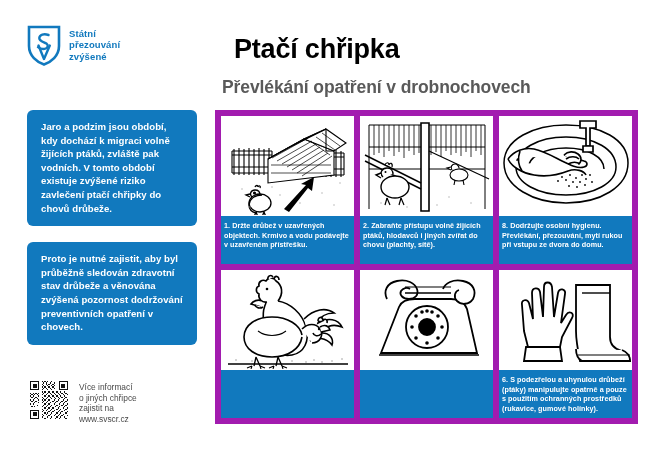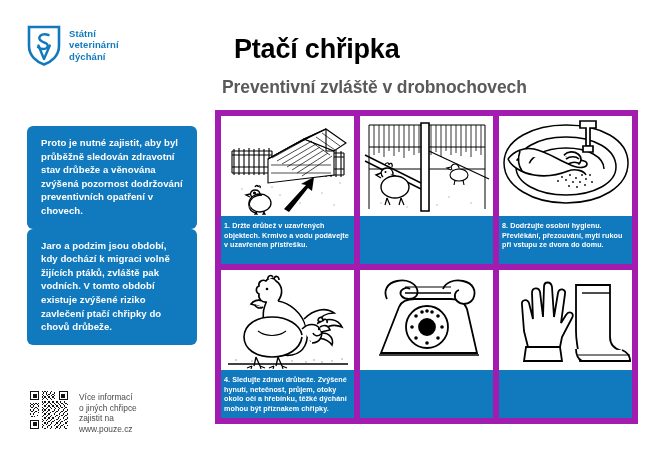--- a/index.html
+++ b/index.html
@@ -35,21 +35,21 @@
   .side-col{position:absolute;left:27px;top:110px;width:170px;}
   .side-box{
     background:#1179be;color:#fff;border-radius:6px;
     padding:10px 12px 11px 14px;
     font-size:9.6px;font-weight:bold;line-height:13.6px;
     letter-spacing:.05px;
   }
   .side-box.second{margin-top:16px;}
 
   
-  .footer{position:absolute;left:30px;top:381px;display:flex;align-items:flex-start;gap:11px;margin-top:10px;}
+  .footer{position:absolute;left:30px;top:381px;display:flex;align-items:flex-start;gap:11px;}
   .qr{width:38px;height:38px;flex:0 0 auto;background:#fff;}
   .footer-text{
     color:#4a4a4a;font-size:8.4px;line-height:10.6px;padding-top:1px;
   }
   .footer-text div{white-space:nowrap;}
 
   
   .grid{
     position:absolute;left:215px;top:110px;
     width:423px;height:314px;
@@ -85,34 +85,34 @@
 
     <div class="logo-block">
       <svg class="shield" viewBox="0 0 34 42">
         <path d="M2 3 H32 V22 C32 32 24 38 17 40.5 C10 38 2 32 2 22 Z" fill="none" stroke="#1179be" stroke-width="2.6"></path>
         <path d="M21.5 11 C17 9.4 12.5 10.6 12.3 14 C12.1 17.3 17.2 18.1 19.4 19.6
                  C21.6 21.1 21.2 24.3 17.6 24.9 C14.6 25.4 12.2 24.2 11 23.2" fill="none" stroke="#1179be" stroke-width="2.4" stroke-linecap="round"></path>
         <path d="M11.5 21.5 L17 35 L22.8 21.5" fill="none" stroke="#1179be" stroke-width="2.4" stroke-linejoin="round" stroke-linecap="round"></path>
       </svg>
       <div class="logo-text">
         <div>Státní</div>
-        <div>veterinární</div>
-        <div>dýchání</div>
+        <div>přezouvání</div>
+        <div>zvýšené</div>
       </div>
     </div>
 
     <div class="title-block">
       <p class="main-title">Ptačí chřipka</p>
-      <p class="sub-title">Preventivní zvláště v drobnochovech</p>
+      <p class="sub-title">Převlékání opatření v drobnochovech</p>
     </div>
   </div>
 
   <div class="side-col">
+    <div class="side-box">Jaro a podzim jsou období, kdy dochází k migraci volně žijících ptáků, zvláště pak vodních. V tomto období existuje zvýšené riziko zavlečení ptačí chřipky do chovů drůbeže.</div>
     <div class="side-box second">Proto je nutné zajistit, aby byl průběžně sledován zdravotní stav drůbeže a věnována zvýšená pozornost dodržování preventivních opatření v chovech.</div>
-    <div class="side-box">Jaro a podzim jsou období, kdy dochází k migraci volně žijících ptáků, zvláště pak vodních. V tomto období existuje zvýšené riziko zavlečení ptačí chřipky do chovů drůbeže.</div>
   </div>
 
   <div class="footer">
     <svg class="qr" viewBox="0 0 29 29" shape-rendering="crispEdges">
       <rect width="29" height="29" fill="#fff"></rect>
       <g fill="#111">
         <path d="M0 0h7v7h-7z"></path>
           <path d="M1 1h5v5h-5z" fill="#fff"></path>
           <path d="M2 2h3v3h-3z"></path>
         <path d="M22 0h7v7h-7z"></path>
@@ -303,21 +303,21 @@
         <rect x="15" y="28" width="1" height="1"></rect>
           <rect x="19" y="28" width="1" height="1"></rect>
         <rect x="22" y="28" width="1" height="1"></rect>
           <rect x="27" y="28" width="1" height="1"></rect>
       </g>
     </svg>
     <div class="footer-text">
       <div>Více informací</div>
       <div>o jiných chřipce</div>
       <div>zajistit na</div>
-      <div>www.pouze.cz</div>
+      <div>www.svscr.cz</div>
     </div>
   </div>
 
   <div class="grid">
 
     <div class="card">
       <div class="card-img">
         <svg width="132" height="98" viewBox="0 0 132 98">
           <g fill="none" stroke="#000" stroke-width="1.1">
             <path d="M10 34 h40 M10 34 v22 M50 34 v22 M10 56 h40"></path>
@@ -414,20 +414,21 @@
           </g>
           <g fill="#aaa">
             <circle cx="20" cy="86" r="0.7"></circle>
               <circle cx="46" cy="90" r="0.7"></circle>
             <circle cx="88" cy="80" r="0.7"></circle>
               <circle cx="110" cy="86" r="0.7"></circle>
             <circle cx="76" cy="88" r="0.7"></circle>
           </g>
         </svg>
       </div>
+      <div class="card-cap">2. Zabraňte přístupu volně žijících ptáků, hlodavců i jiných zvířat do chovu (plachty, sítě).</div>
     </div>
 
     <div class="card">
       <div class="card-img">
         <svg width="132" height="98" viewBox="0 0 132 98">
           <g fill="none" stroke="#000" stroke-width="1.5">
             <path d="M4 46 C4 22 34 8 66 8 C100 8 128 22 128 46 C128 70 100 86 66 86 C34 86 4 70 4 46 Z"></path>
             <path d="M16 50 C16 32 38 20 66 20 C94 20 116 32 116 50 C116 66 94 78 66 78 C38 78 16 66 16 50 Z"></path>
             <path d="M28 52 C28 40 44 31 66 31 C88 31 104 40 104 52"></path>
           </g>
@@ -506,21 +507,20 @@
               <circle cx="30" cy="90" r="0.7"></circle>
             <circle cx="70" cy="90" r="0.7"></circle>
               <circle cx="92" cy="89" r="0.7"></circle>
             <circle cx="110" cy="90" r="0.7"></circle>
               <circle cx="120" cy="88" r="0.7"></circle>
             <circle cx="84" cy="91" r="0.7"></circle>
               <circle cx="100" cy="91" r="0.7"></circle>
           </g>
         </svg>
       </div>
-      <div class="card-cap">4. Sledujte zdraví drůbeže. Zvýšené hynutí, netečnost, průjem, otoky okolo očí a hřebínku, těžké dýchání mohou být příznakem chřipky.</div>
     </div>
 
     <div class="card row2">
       <div class="card-img">
         <svg width="132" height="98" viewBox="0 0 132 98">
           <g fill="#fff" stroke="#000" stroke-width="1.8">
             <path d="M20 82 L38 36 C40 31 46 28 54 28 L90 28
                      C98 28 104 32 106 38 L116 82 Z"></path>
             <circle cx="66" cy="56" r="21"></circle>
             <circle cx="66" cy="56" r="8" fill="#000"></circle>
@@ -565,16 +565,17 @@
             <path d="M24 90 h38" stroke-width="1.4"></path>
           </g>
           <g fill="#fff" stroke="#000" stroke-width="1.8">
             <path d="M82 14 h28 v52 c0 8 4 12 12 14 c6 2 8 6 8 10 h-50 c-2 -10 -4 -20 -4 -30 V14 z"></path>
             <path d="M82 22 h28" stroke-width="1.4"></path>
             <path d="M76 78 c0 6 2 10 6 12 h48 c0 -5 -3 -9 -8 -11"></path>
             <path d="M78 84 h52" stroke-width="1.2"></path>
           </g>
         </svg>
       </div>
+      <div class="card-cap">6. S podezřelou a uhynulou drůbeží (ptáky) manipulujte opatrně a pouze s použitím ochranných prostředků (rukavice, gumové holínky).</div>
     </div>
 
   </div>
 </div>
 
 </body></html>

